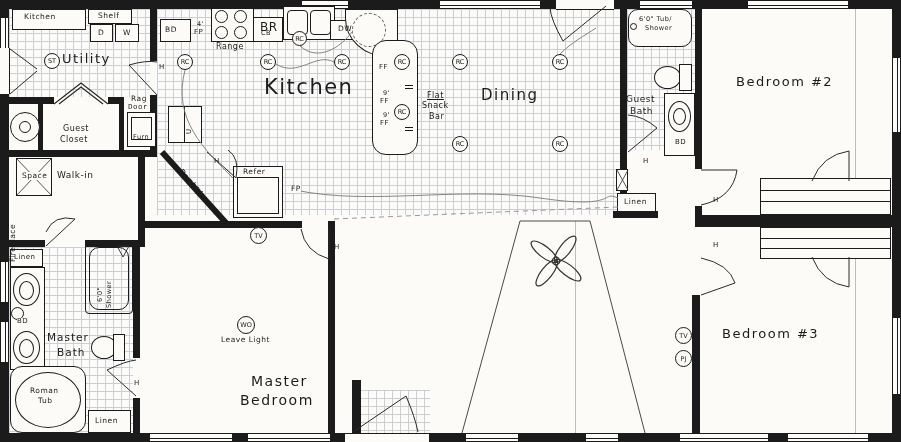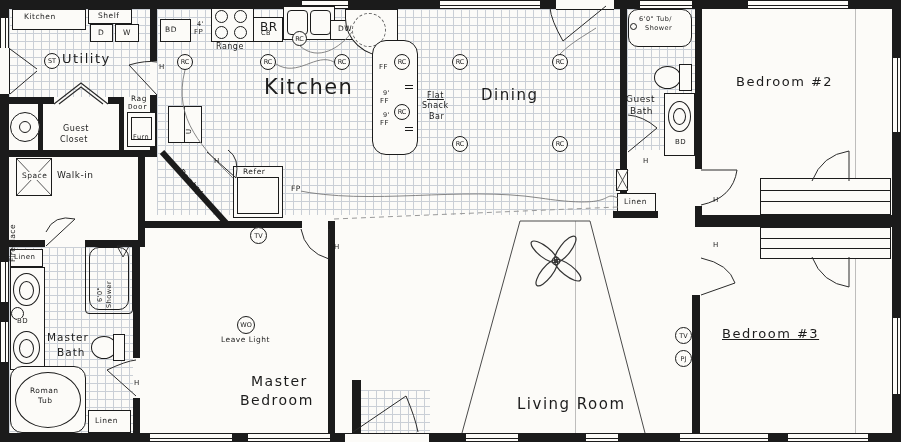--- a/index.html
+++ b/index.html
@@ -200,25 +200,24 @@
       <ellipse cx="15" cy="0" rx="16" ry="5.5" transform="rotate(128)"></ellipse>
       <ellipse cx="15" cy="0" rx="16" ry="5.5" transform="rotate(218)"></ellipse>
       <ellipse cx="15" cy="0" rx="16" ry="5.5" transform="rotate(308)"></ellipse>
       <circle r="3.8"></circle>
     </g>
   </svg>
 
   <span class="lbl room" style="left:62px;top:52px;font-size:13px;">Utility</span>
   <span class="lbl room" style="left:264px;top:77px;font-size:21px;">Kitchen</span>
   <span class="lbl room" style="left:481px;top:88px;font-size:15px;">Dining</span>
-  <span class="lbl room" style="left:517px;top:397px;font-size:15px;">Living Room</span>
   <span class="lbl room" style="left:251px;top:374px;">Master</span>
   <span class="lbl room" style="left:240px;top:393px;">Bedroom</span>
   <span class="lbl room" style="left:736px;top:75px;font-size:13px;">Bedroom #2</span>
-  <span class="lbl room" style="left:722px;top:327px;font-size:13px;text-decoration:underline;">Bedroom #3</span>
+  <span class="lbl room" style="left:722px;top:327px;font-size:13px;">Bedroom #3</span>
   <span class="lbl" style="left:47px;top:332px;font-size:10.5px;letter-spacing:1px;">Master</span>
   <span class="lbl" style="left:57px;top:347px;font-size:10.5px;letter-spacing:1px;">Bath</span>
   <span class="lbl" style="left:626px;top:95px;font-size:9px;">Guest</span>
   <span class="lbl" style="left:630px;top:107px;font-size:9px;">Bath</span>
   <span class="lbl" style="left:57px;top:171px;font-size:9px;">Walk-in</span>
   <span class="lbl" style="left:183px;top:168px;font-size:9px;transform:rotate(46deg);transform-origin:left top;">Pantry</span>
   <span class="lbl" style="left:63px;top:125px;font-size:8px;">Guest</span>
   <span class="lbl" style="left:60px;top:136px;font-size:8px;">Closet</span>
 
   <span class="lbl" style="left:24px;top:13px;font-size:7.5px;">Kitchen</span>

